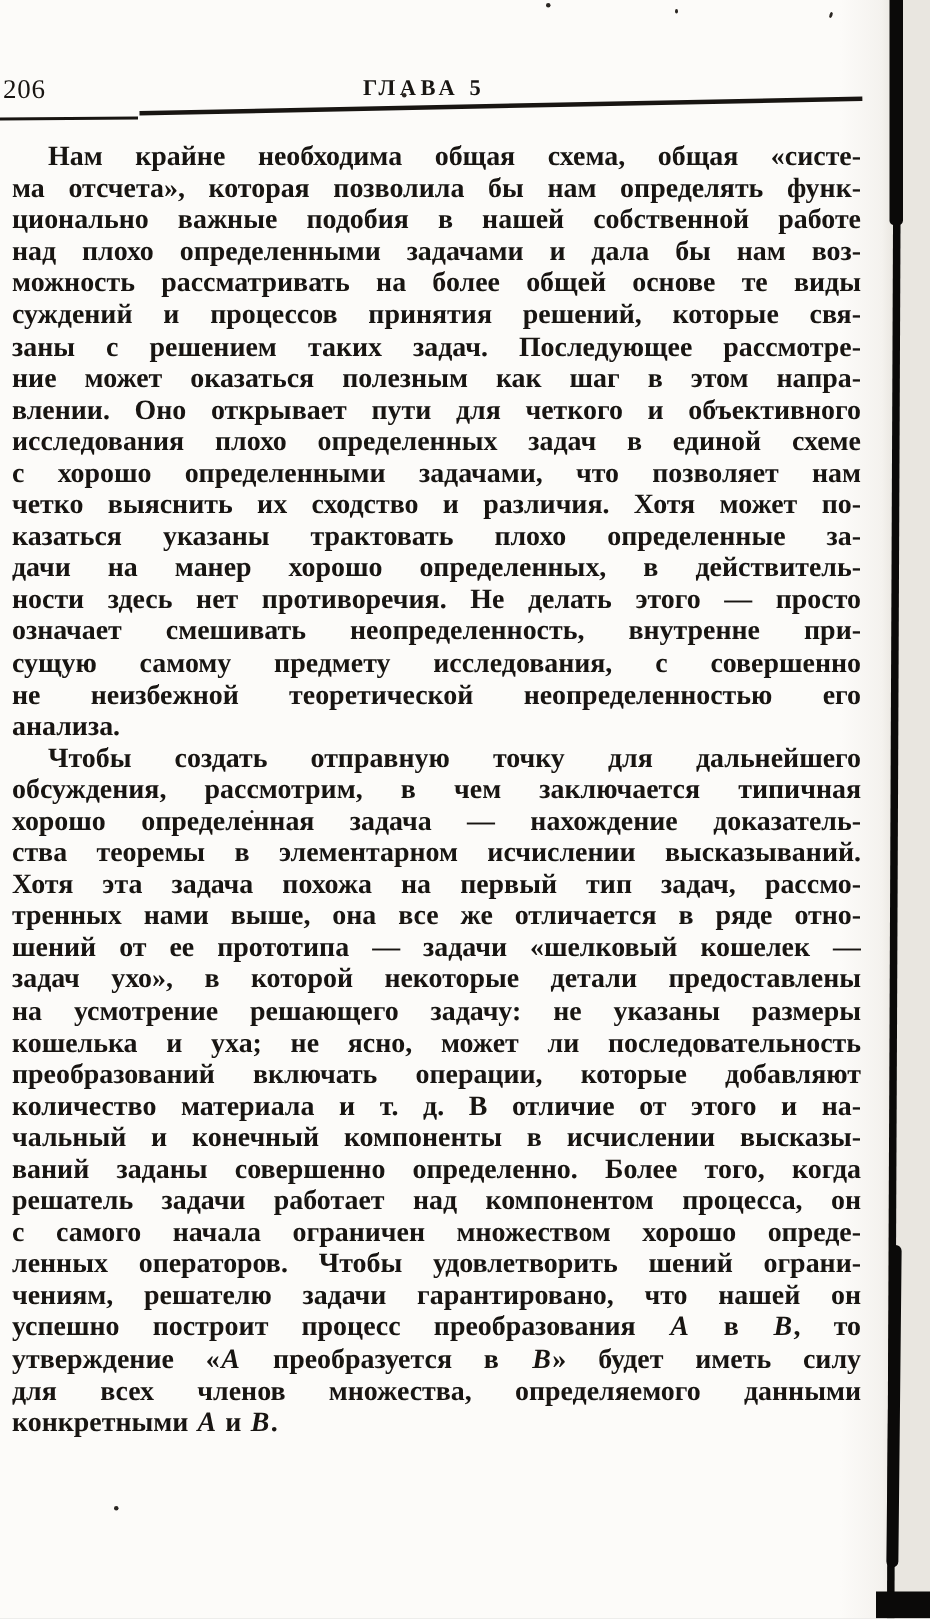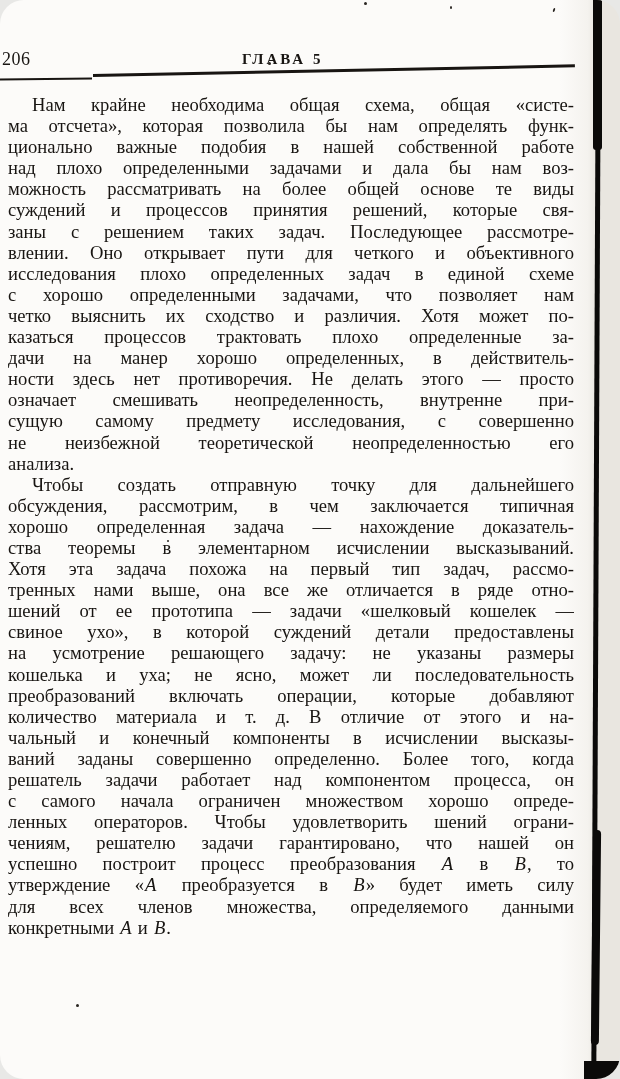--- a/index.html
+++ b/index.html
@@ -3,21 +3,20 @@
 <meta charset="utf-8">
 <style>
   html,body{margin:0;padding:0;background:#e8e8e6;}
   #page{
     position:relative;
     width:620px;height:1079px;
     background:linear-gradient(90deg,#fcfbf9 0 560px,#f4f2ee 588px,#e9e6e0 596px);
     overflow:hidden;
     font-family:"Liberation Serif","DejaVu Serif",serif;
     color:var(--ink,#181512);
-    border-radius:24px;
   }
   
   .page-number{
     position:absolute;left:2px;top:49px;
     font-size:18px;letter-spacing:0.5px;
   }
   .chapter-title{
     position:absolute;left:242px;top:51px;
     font-size:15px;letter-spacing:3px;font-weight:600;
   }
@@ -33,21 +32,21 @@
   
   .body-text{
     position:absolute;left:8px;top:94px;width:566px;
     font-size:18.6px;line-height:21.1px;
   }
   .line{
     text-align:justify;text-align-last:justify;
     height:21.1px;overflow:hidden;white-space:nowrap;
     word-spacing:0.5px;
   }
-  .line{white-space:normal;}
+  .line{white-space:normal;font-weight:bold;}
   .line.indent{text-indent:24px;}
   .line.last{text-align-last:left;}
   .line i{font-style:italic;padding:0 1px;}
   
   .edge-line{
     position:absolute;left:596px;top:0;width:5px;height:1079px;
     background:#0b0a09;transform:rotate(0.25deg);transform-origin:top left;
   }
   .edge-top{
     position:absolute;left:593px;top:0;width:9px;height:150px;
@@ -80,39 +79,40 @@
   <div class="rule-b"></div>
 
   <div class="body-text">
       <div class="line indent">Нам крайне необходима общая схема, общая «систе-</div>
       <div class="line">ма отсчета», которая позволила бы нам определять функ-</div>
       <div class="line">ционально важные подобия в нашей собственной работе</div>
       <div class="line">над плохо определенными задачами и дала бы нам воз-</div>
       <div class="line">можность рассматривать на более общей основе те виды</div>
       <div class="line">суждений и процессов принятия решений, которые свя-</div>
       <div class="line">заны с решением таких задач. Последующее рассмотре-</div>
+      <div class="line">ние может оказаться полезным как шаг в этом напра-</div>
       <div class="line">влении. Оно открывает пути для четкого и объективного</div>
       <div class="line">исследования плохо определенных задач в единой схеме</div>
       <div class="line">с хорошо определенными задачами, что позволяет нам</div>
       <div class="line">четко выяснить их сходство и различия. Хотя может по-</div>
-      <div class="line">казаться процессов трактовать плохо определенные за-</div>
+      <div class="line">казаться указаны трактовать плохо определенные за-</div>
       <div class="line">дачи на манер хорошо определенных, в действитель-</div>
       <div class="line">ности здесь нет противоречия. Не делать этого — просто</div>
       <div class="line">означает смешивать неопределенность, внутренне при-</div>
       <div class="line">сущую самому предмету исследования, с совершенно</div>
       <div class="line">не неизбежной теоретической неопределенностью его</div>
       <div class="line last">анализа.</div>
       <div class="line indent">Чтобы создать отправную точку для дальнейшего</div>
       <div class="line">обсуждения, рассмотрим, в чем заключается типичная</div>
       <div class="line">хорошо определенная задача — нахождение доказатель-</div>
       <div class="line">ства теоремы в элементарном исчислении высказываний.</div>
       <div class="line">Хотя эта задача похожа на первый тип задач, рассмо-</div>
       <div class="line">тренных нами выше, она все же отличается в ряде отно-</div>
       <div class="line">шений от ее прототипа — задачи «шелковый кошелек —</div>
-      <div class="line">свиное ухо», в которой суждений детали предоставлены</div>
+      <div class="line">задач ухо», в которой некоторые детали предоставлены</div>
       <div class="line">на усмотрение решающего задачу: не указаны размеры</div>
       <div class="line">кошелька и уха; не ясно, может ли последовательность</div>
       <div class="line">преобразований включать операции, которые добавляют</div>
       <div class="line">количество материала и т. д. В отличие от этого и на-</div>
       <div class="line">чальный и конечный компоненты в исчислении высказы-</div>
       <div class="line">ваний заданы совершенно определенно. Более того, когда</div>
       <div class="line">решатель задачи работает над компонентом процесса, он</div>
       <div class="line">с самого начала ограничен множеством хорошо опреде-</div>
       <div class="line">ленных операторов. Чтобы удовлетворить шений ограни-</div>
       <div class="line">чениям, решателю задачи гарантировано, что нашей он</div>

